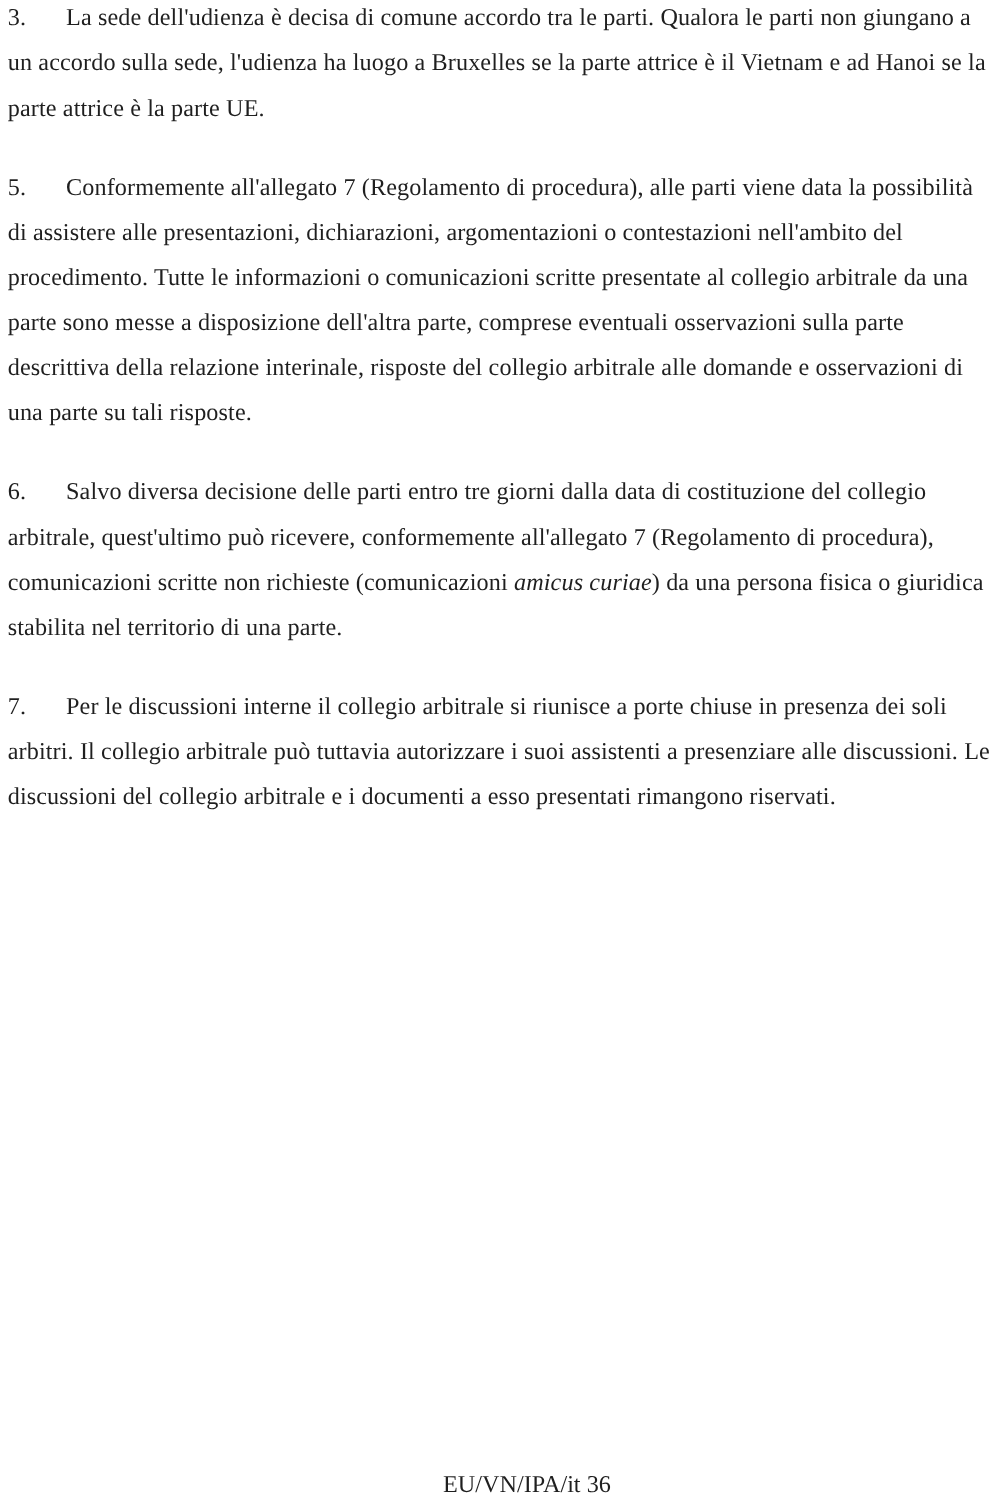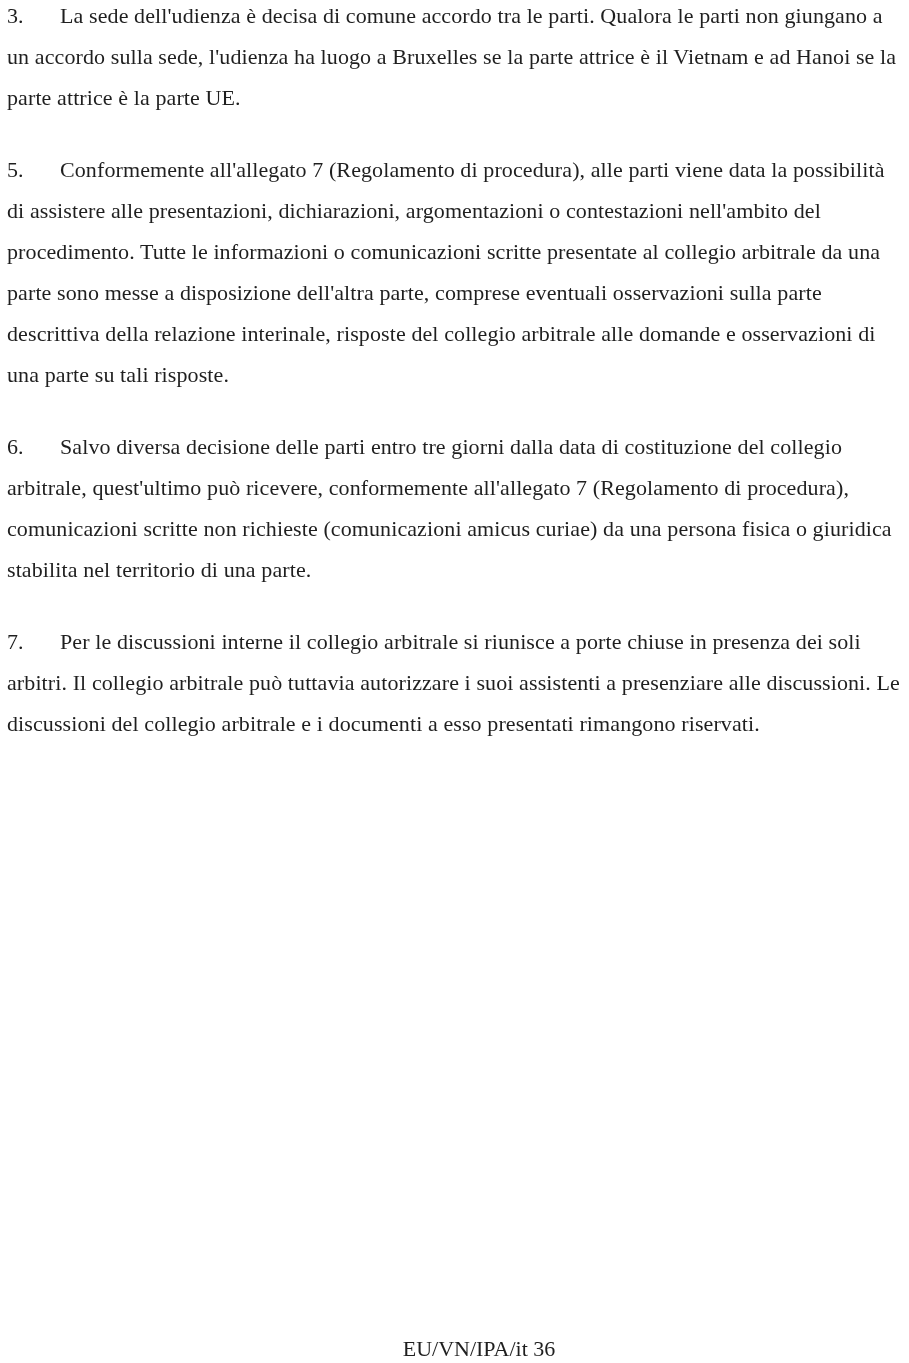--- a/index.html
+++ b/index.html
@@ -24,20 +24,21 @@
     font-size: 22px;
     line-height: 41px;
     text-align: left;
     letter-spacing: 0.1px;
   }
   .num {
     display: inline-block;
     width: 53px;
   }
   .italic {
+    font-style: italic;
   }
   .page-footer {
     position: absolute;
     bottom: 1px;
     left: 0;
     right: 0;
     text-align: center;
     padding-left: 31px; 
     font-size: 22px;
     line-height: 26px;

